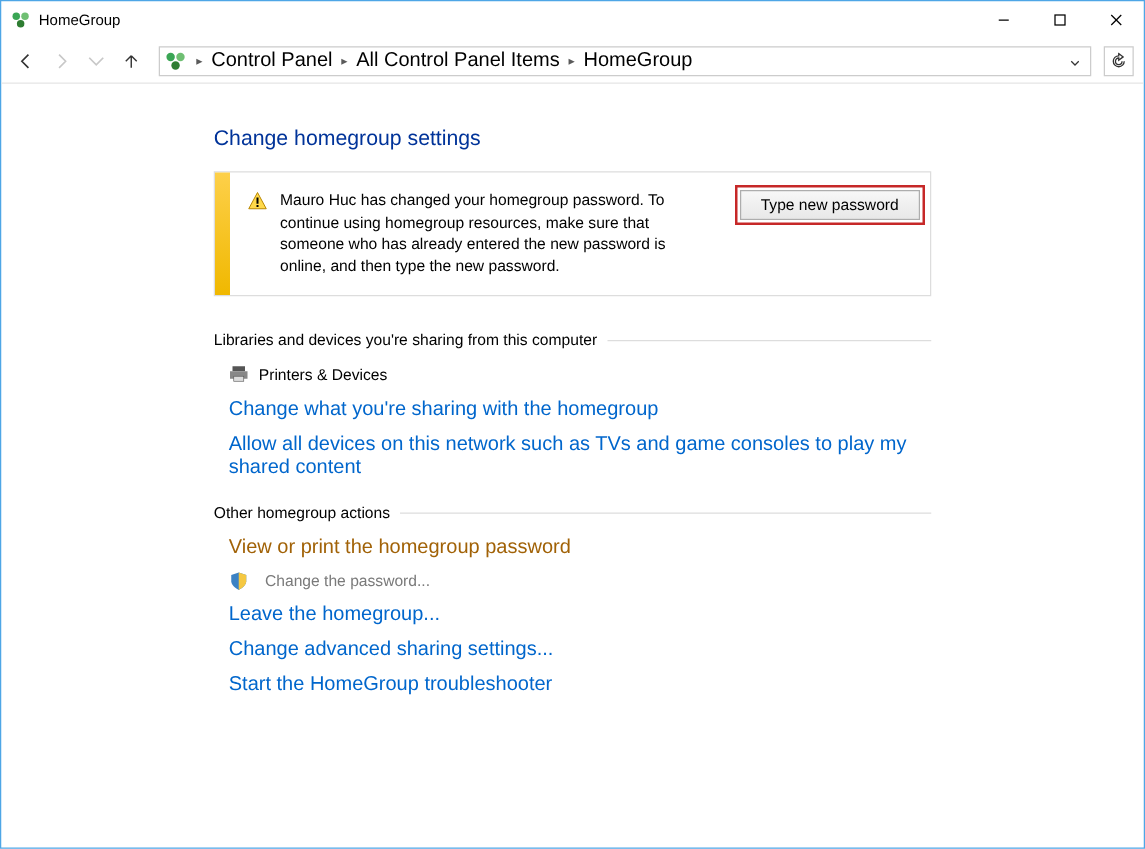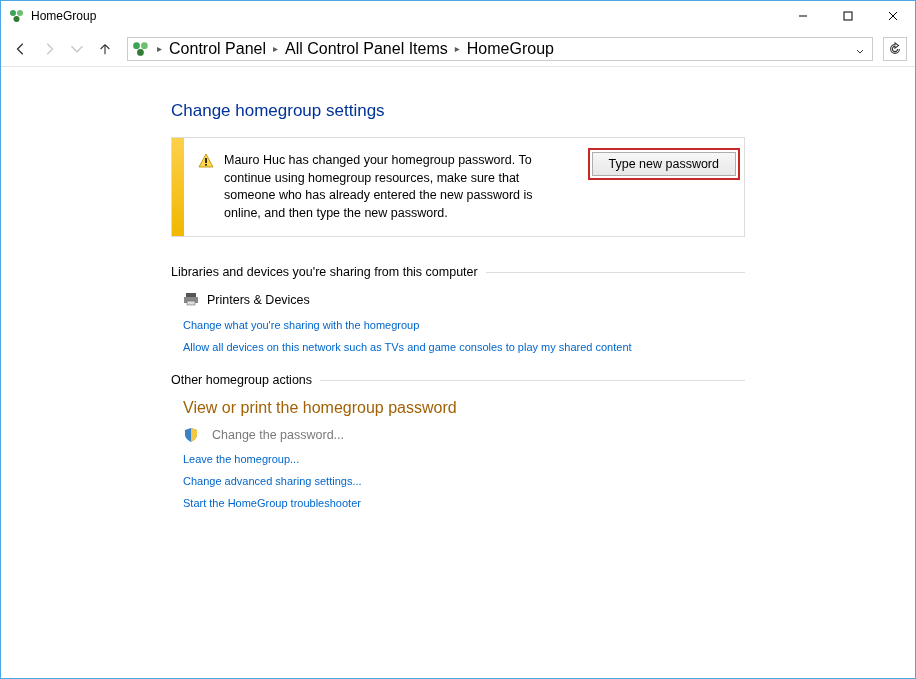--- a/index.html
+++ b/index.html
@@ -29,21 +29,21 @@
     .alert-body { padding: 14px 14px 14px 14px; display: flex; flex: 1; align-items: flex-start; gap: 10px; }
     .alert-icon { width: 16px; height: 16px; margin-top: 1px; flex-shrink: 0; }
     .alert-text { font-size: 12.5px; color: #000; line-height: 1.4; max-width: 340px; }
     .alert-button-wrap { position: absolute; top: 10px; right: 4px; border: 2px solid #c62828; padding: 2px; }
     .alert-button { font-size: 12.5px; padding: 4px 16px; background: linear-gradient(#f7f7f7, #e8e8e8); border: 1px solid #adadad; cursor: default; }
     .section-head { font-size: 12.5px; color: #000; position: relative; margin-bottom: 12px; }
     .section-head::after { content: ""; position: absolute; left: 0; right: 0; top: 50%; height: 1px; background: #ddd; z-index: -1; }
     .section-head span { background: #fff; padding-right: 8px; position: relative; z-index: 1; }
     .item-row { display: flex; align-items: flex-end; gap: 8px; font-size: 12.5px; margin: 6px 0 12px 12px; }
     .item-icon { width: 16px; height: 16px; flex-shrink: 0; }
-    .link { color: #0066cc; font-size: 11px; display: block; margin: 0 0 10px 12px; cursor: pointer; }
+    .link { color: #0066cc; font-size: 16px; display: block; margin: 0 0 10px 12px; cursor: pointer; }
     .disabled-link { color: #a16207; font-size: 16px; display: block; margin: 0 0 10px 12px; }
     .disabled-row { color: #7a7a7a; font-size: 12.5px; display: flex; align-items: center; gap: 13px; margin: 0 0 10px 12px; }
   </style>
 </head>
 <body>
 
 <div class="titlebar">
   <span class="app-icon">
     <svg viewBox="0 0 16 16">
         <circle cx="4" cy="5" r="3" fill="#3aa655"></circle>

